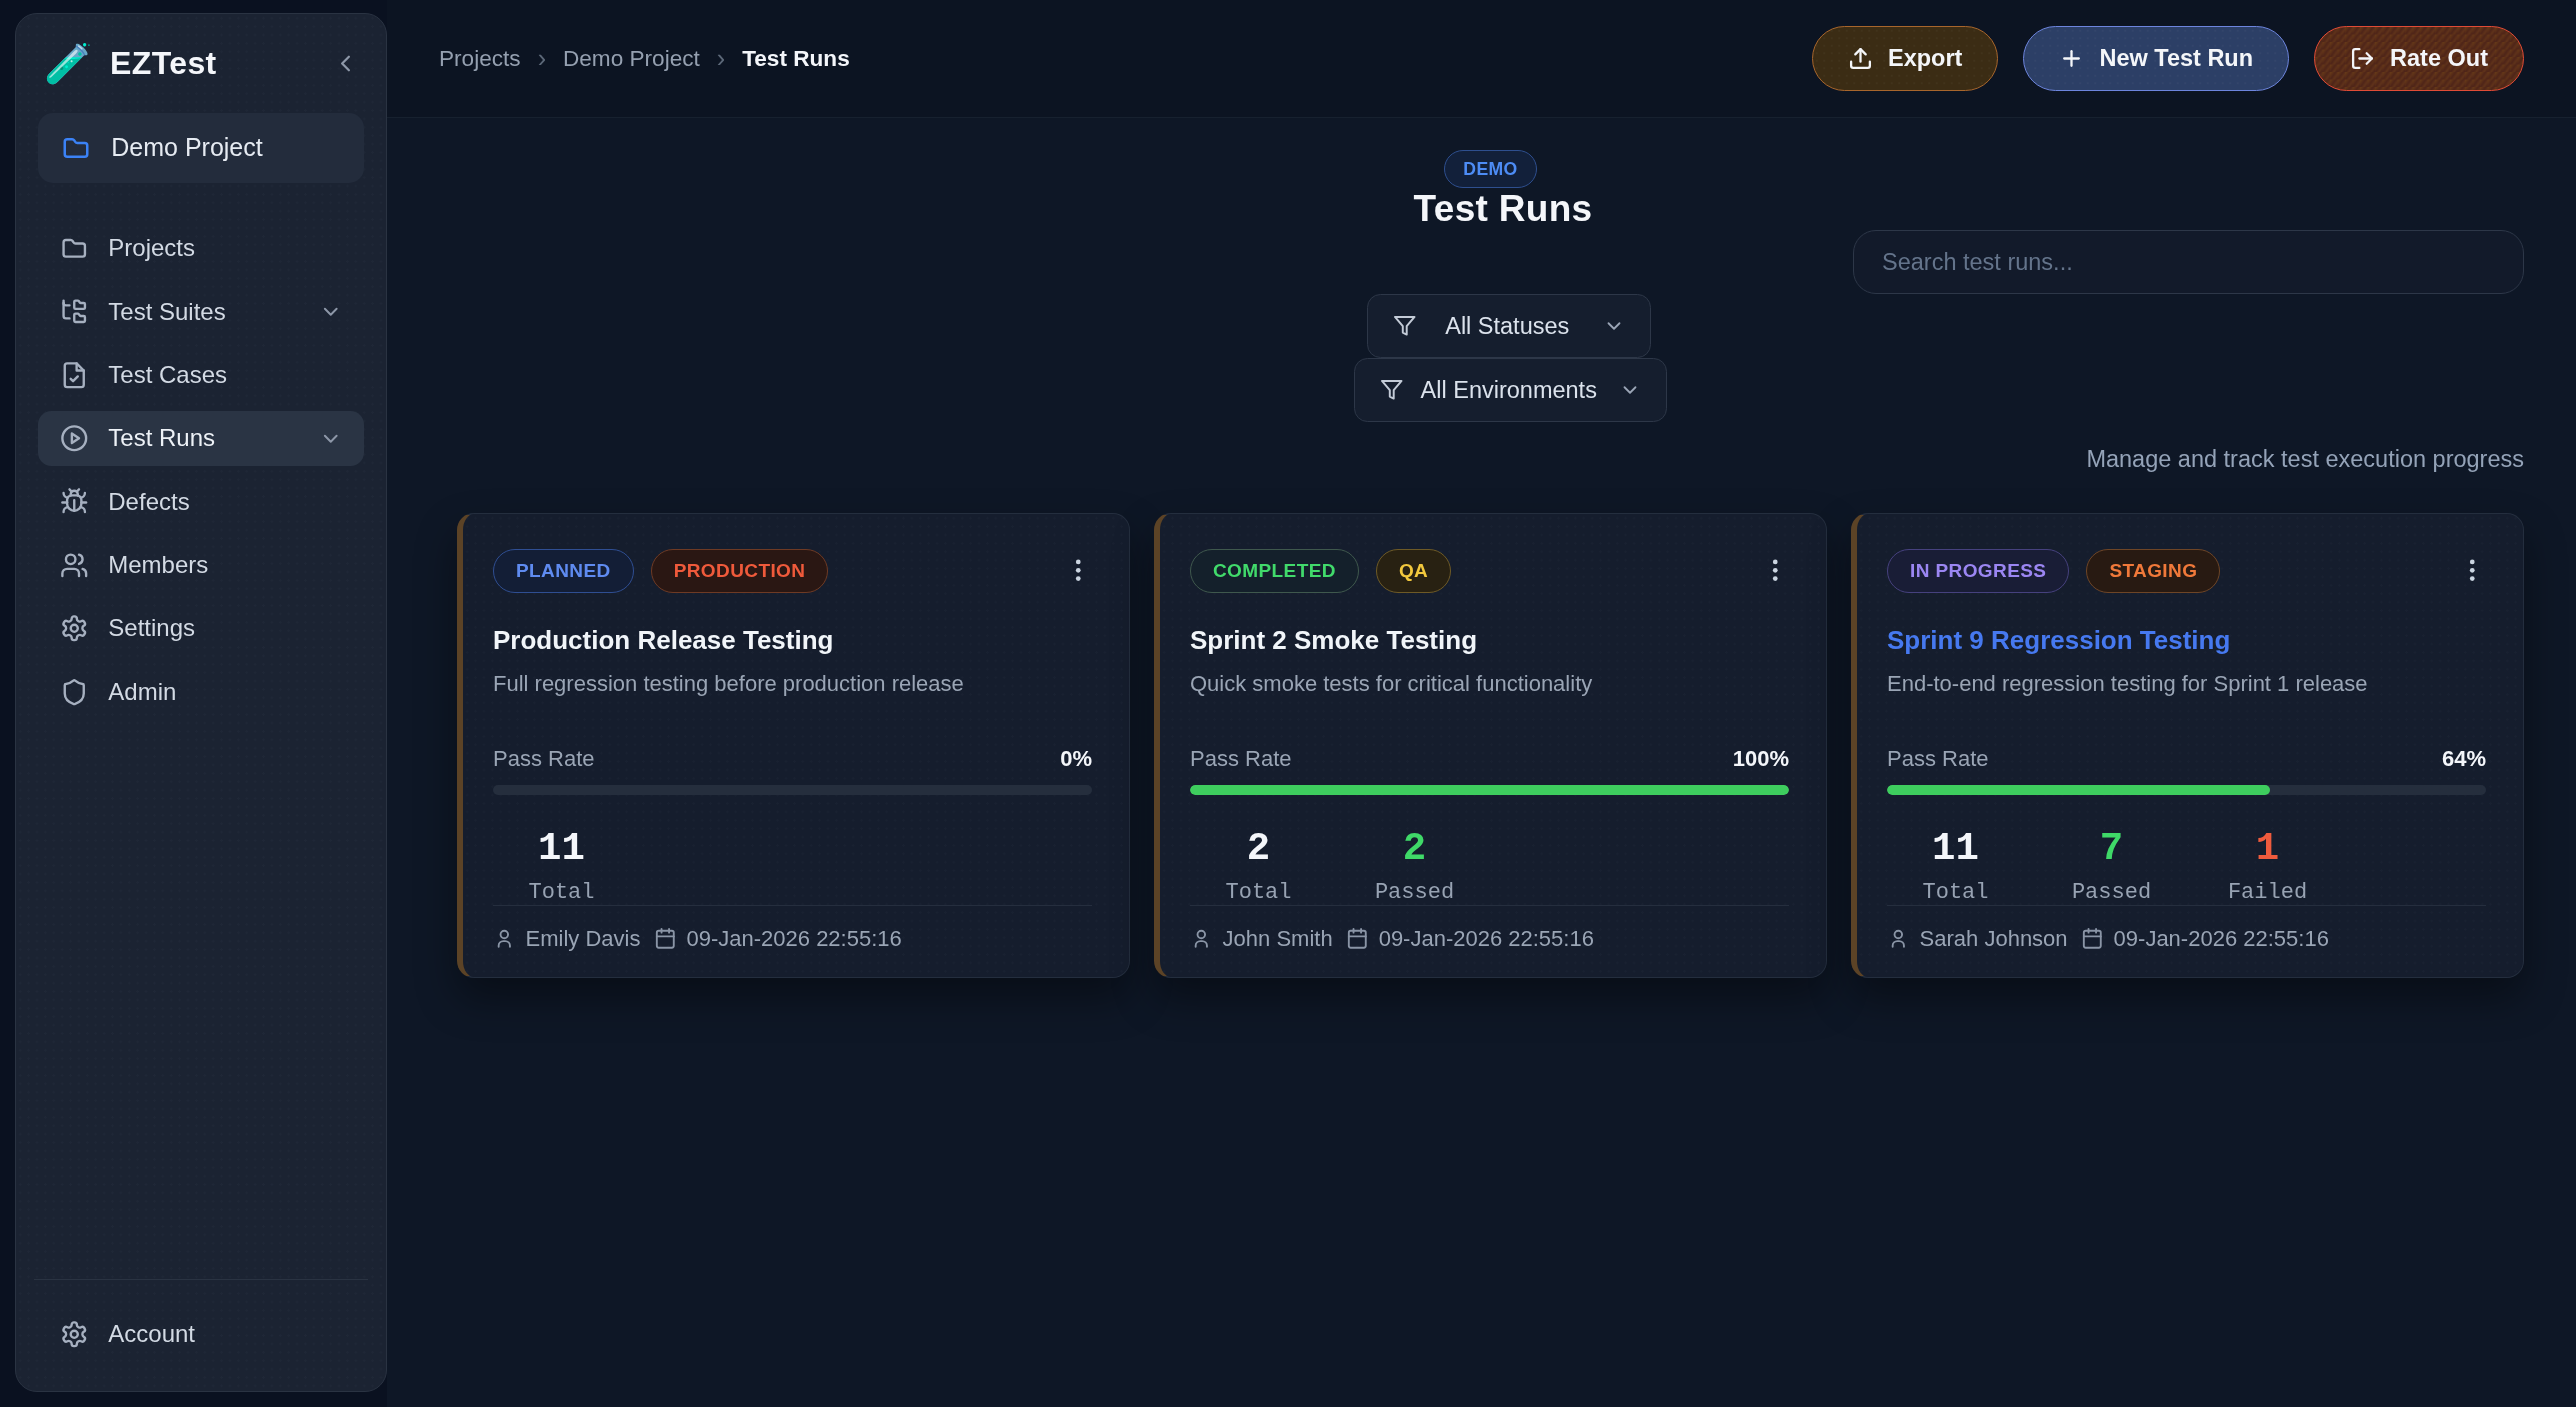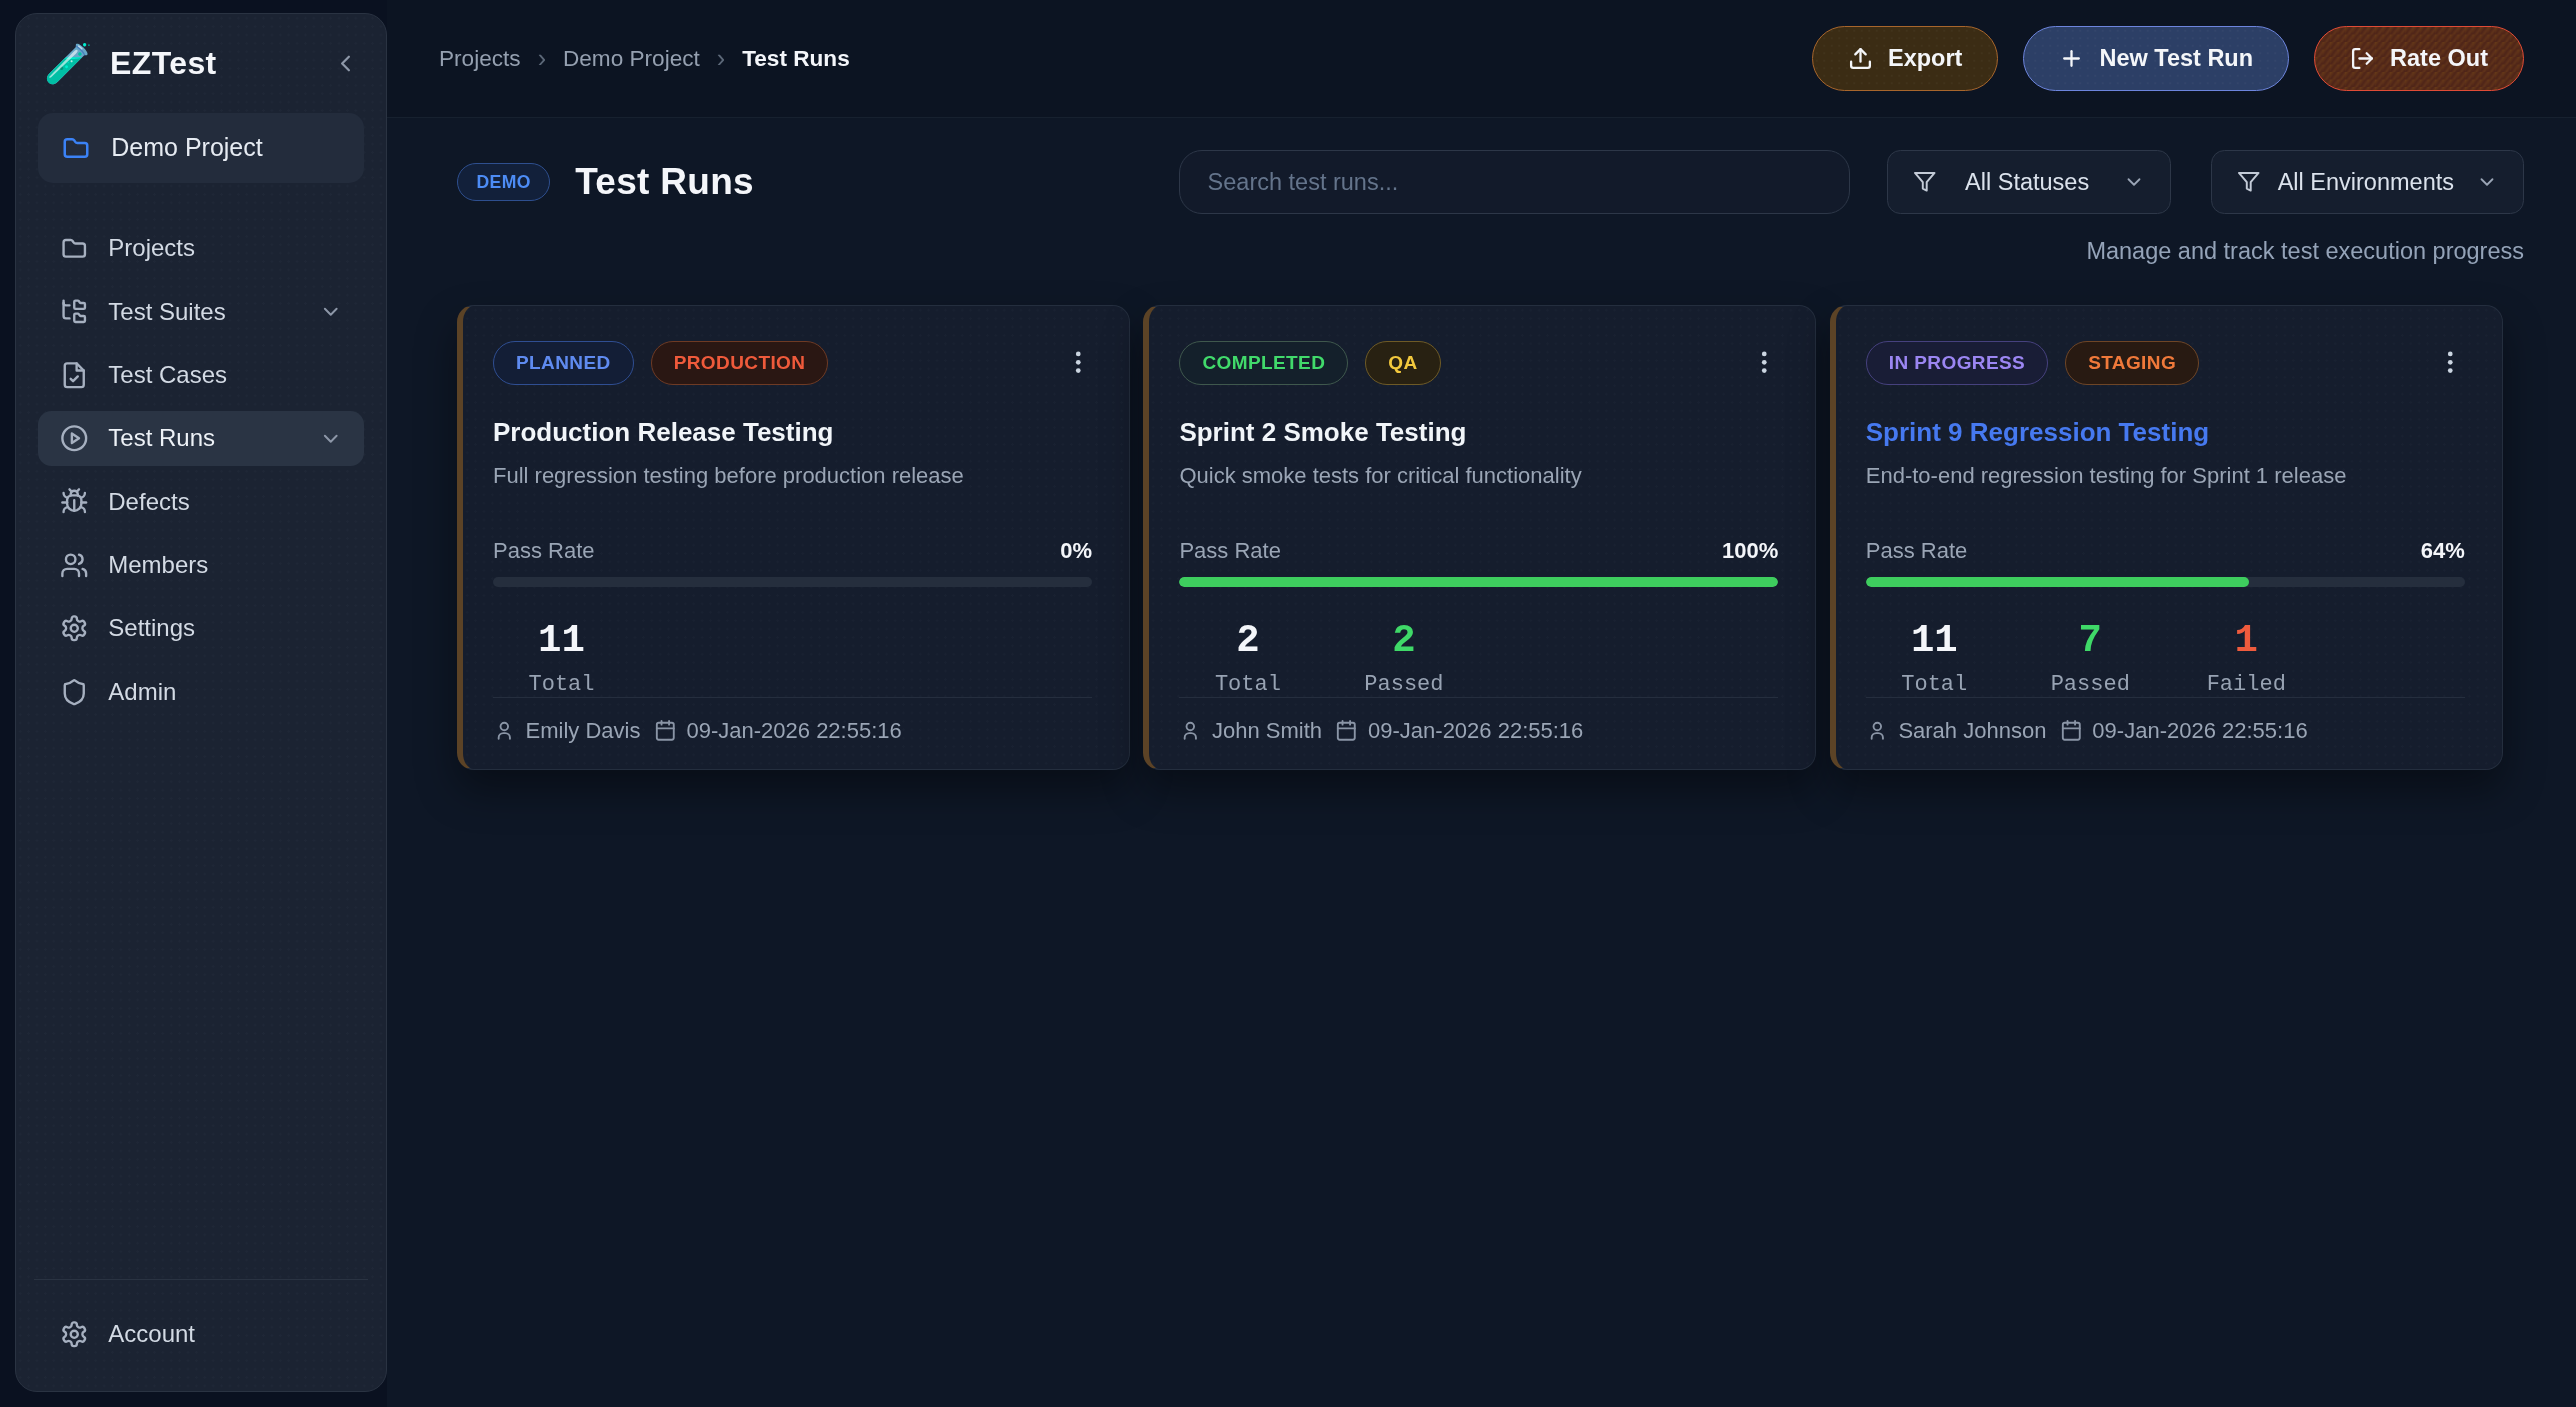--- a/index.html
+++ b/index.html
@@ -73,21 +73,21 @@
     background-image:radial-gradient(rgba(255,255,255,0.03) 1.3px, transparent 1.3px);
     background-size:7.5px 7.5px;
   }
   .btn .ic { width:25px; height:25px; stroke-width:2.2; }
   .btn.export { background-color:#3b2c14; border-color:#a8662c; }
   .btn.new { background-color:#2c3f66; border-color:#6d85dd; }
   .btn.signout { background-color:#4e2418; border-color:#e04b36;
     background-image:linear-gradient(125deg, rgba(120,72,24,.55) 10%, rgba(90,40,24,0) 45%, rgba(130,80,30,.35) 70%, rgba(90,40,24,0) 90%); }
 
   .content { padding:32px 52px 0 70px; }
-  .title-row { display:flex; align-items:center; }
+  .title-row { display:flex; align-items:center;flex-direction:column; }
   .demo-badge {
     color:#4d8cf5; border:1.7px solid #2e4f8f; background:#12203a;
     border-radius:838px; padding:7.5px 18.4px; font-size:17.6px; font-weight:bold; letter-spacing:0.4px;
   }
   h1.page-title { font-size:37px; font-weight:800; color:#f4f6fa; margin-left:25px; letter-spacing:0.3px; }
   .search {
     margin-left:auto; width:671px; height:64px; border-radius:23px;
     background:#121a2a; border:1.3px solid #2d3748; padding:0 28px;
     font-size:23.5px; color:#5eead4; font-family:"Liberation Sans", sans-serif; outline:none;
   }
@@ -98,21 +98,21 @@
     font-size:23.5px; color:#dbe2ec; cursor:pointer;
   }
   .filter.statuses { margin-left:37px;gap:29px; }
   .filter.environments { margin-left:40px; }
   .filter .funnel { width:23.5px; height:23.5px; color:#c3cbd7; }
   .filter .chev { width:22px; height:22px; color:#9aa5b6; margin-left:5px; }
 
   .subtitle { margin-top:23.5px; font-size:23.5px; color:#94a3b8;text-align:right; }
 
   
-  .cards { display:flex; gap:13.4px; margin-top:40px; }
+  .cards { display:flex; gap:13.4px; margin-top:40px;justify-content:space-between; }
   .card {
     width:673px; height:465px; border-radius:17px;
     background:#151d2d;
     background-image:radial-gradient(rgba(148,163,184,0.03) 1.3px, transparent 1.3px);
     background-size:8.4px 8.4px;
     border:0.8px solid #242e3e; border-left:6.7px solid #5c4326;
     box-shadow:0 20px 40px rgba(0,0,0,.40);
     padding:35px 37px 0 30px;
     display:flex; flex-direction:column;
     cursor:pointer;

